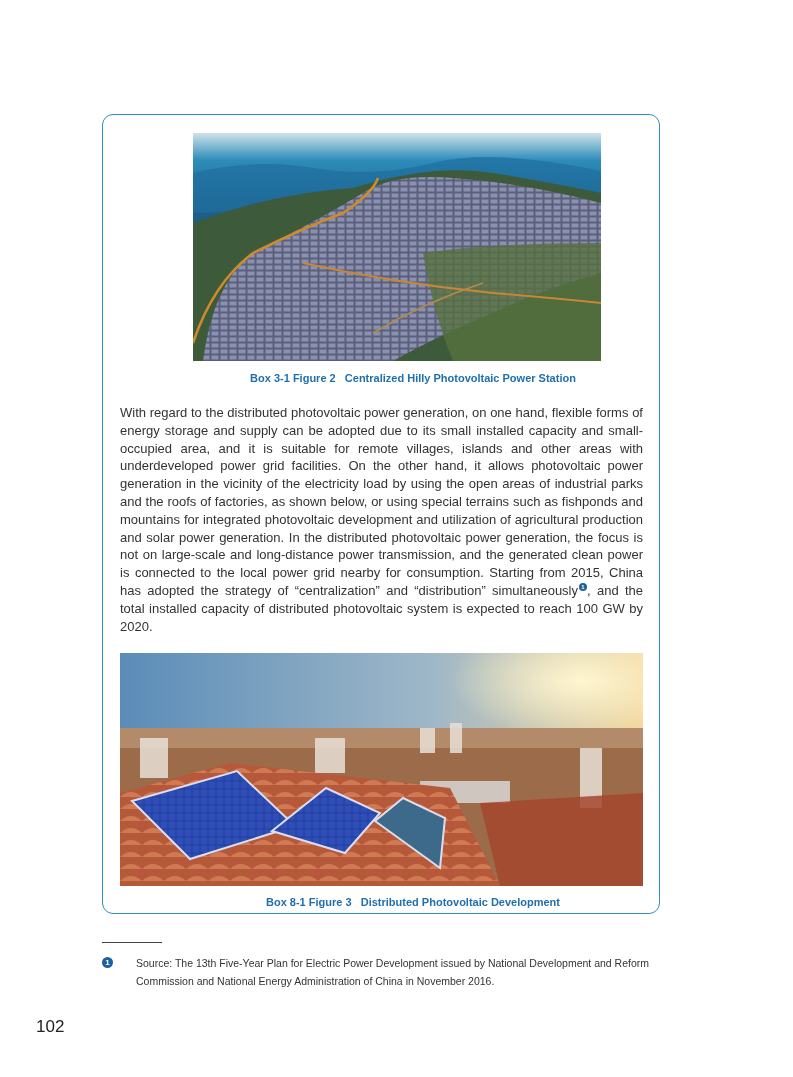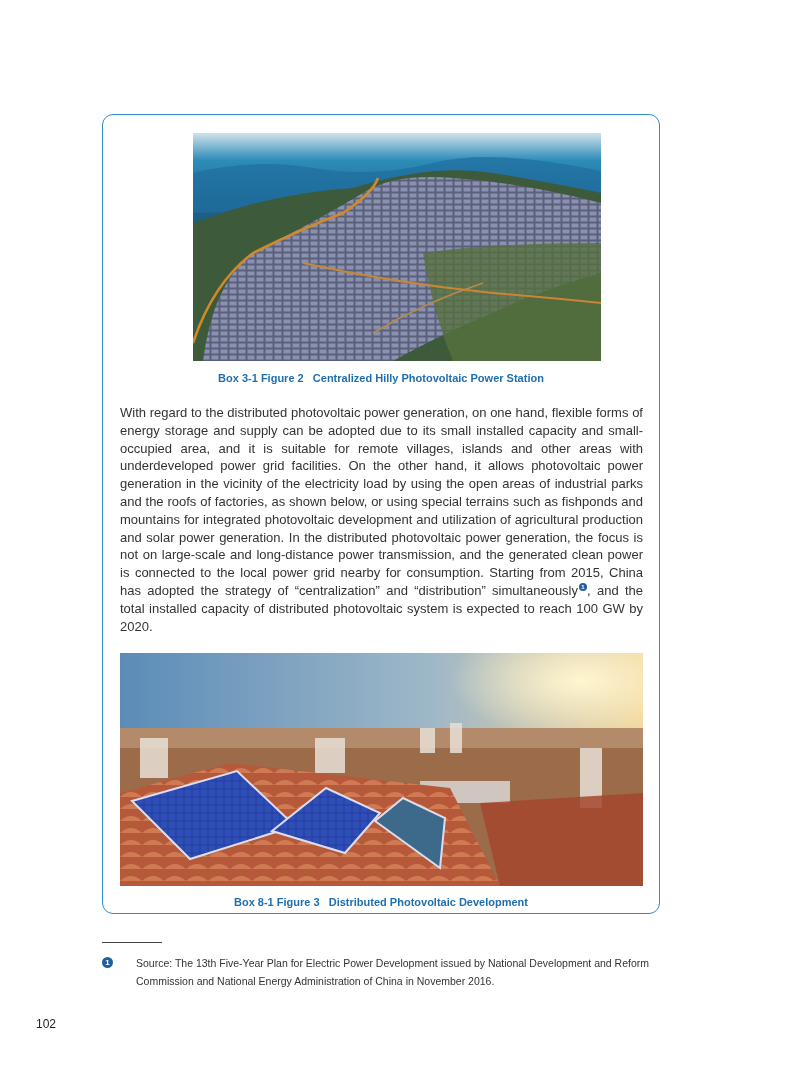--- a/index.html
+++ b/index.html
@@ -4,36 +4,36 @@
 <style>
   html, body { margin:0; padding:0; background:#ffffff; }
   body { width:793px; height:1077px; position:relative; overflow:hidden;
          font-family:"Liberation Sans", sans-serif; color:#2b2b2b; }
   .box { position:absolute; left:102px; top:114px; width:558px; height:800px;
          border:1.5px solid #2f8dc6; border-radius:11px; box-sizing:border-box; }
   .img1 { position:absolute; left:193px; top:133px; width:408px; height:228px; overflow:hidden; }
   .img2 { position:absolute; left:120px; top:653px; width:523px; height:233px; overflow:hidden; }
   .caption { position:absolute; left:102px; width:558px; text-align:center;
              font-family:"Liberation Sans", sans-serif; font-weight:bold; font-size:11px;
-             color:#1f6fae; white-space:pre; }
+             color:#1f6fae; white-space:pre;padding-left:32px; }
   .cap1 { top:372px; }
   .cap2 { top:896px; }
   .body-text { position:absolute; left:120px; top:404px; width:523px;
                font-size:13px; line-height:17.8px; text-align:justify; color:#333; }
   .body-text p { margin:0; }
   sup.fn { display:inline-block; width:8px; height:8px; border-radius:50%; background:#1f5fa0;
            color:#fff; font-size:6px; line-height:8px; text-align:center; vertical-align:6px;
            font-weight:bold; margin-left:1px; }
   .rule { position:absolute; left:102px; top:942px; width:60px; height:1px; background:#444; }
   .footnote { position:absolute; left:102px; top:954px; width:560px; font-size:10.5px;
               line-height:18px; color:#333; }
   .footnote .fnicon { position:absolute; left:0; top:3px; width:11px; height:11px; border-radius:50%;
                       background:#1f5fa0; color:#fff; font-size:8px; line-height:11px; text-align:center; font-weight:bold; }
   .footnote .fntext { margin-left:34px; display:block; }
-  .pageno { position:absolute; left:36px; top:1017px; font-size:12px; color:#222; }
+  .pageno { position:absolute; left:36px; top:1017px; font-size:17px; color:#222; }
 </style>
 </head>
 <body>
 
 <div class="box"></div>
 
 <div class="img1">
   <svg width="408" height="228" viewBox="0 0 408 228">
     <defs>
       <linearGradient id="sky1" x1="0" y1="0" x2="0" y2="1">

